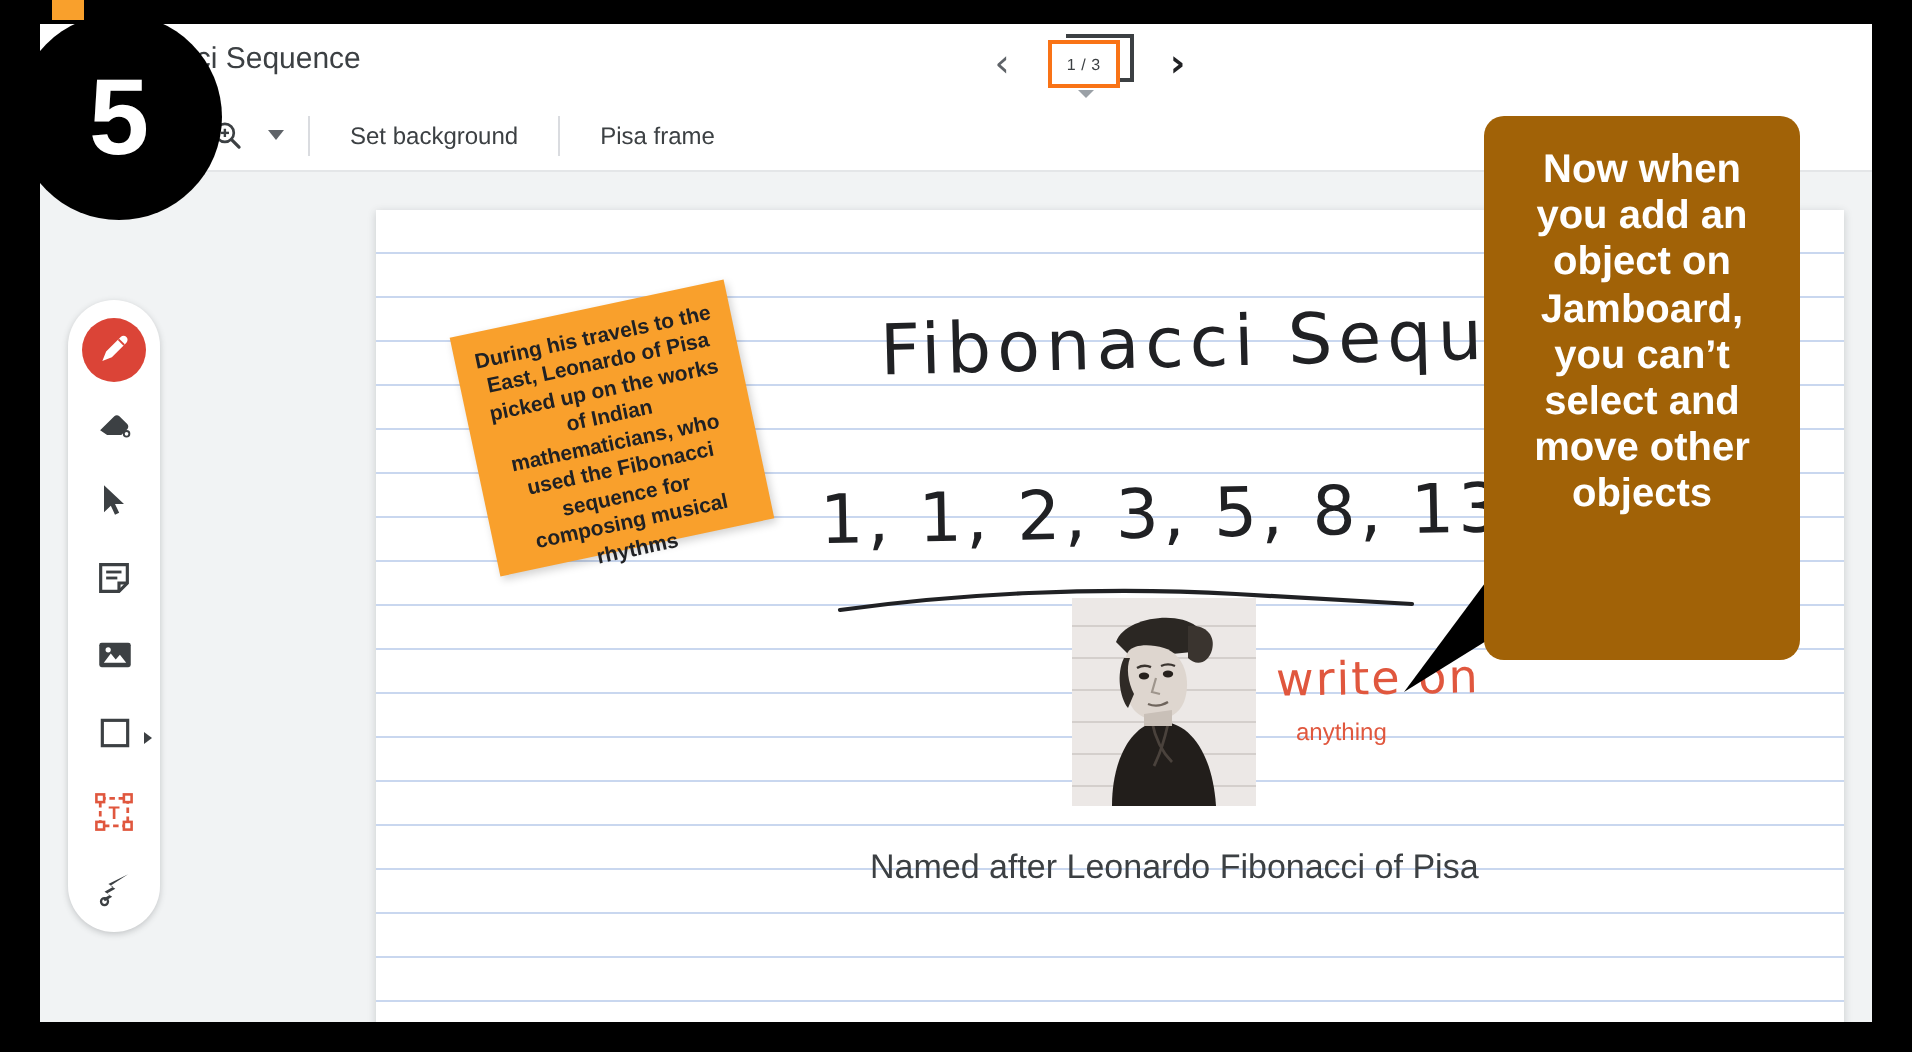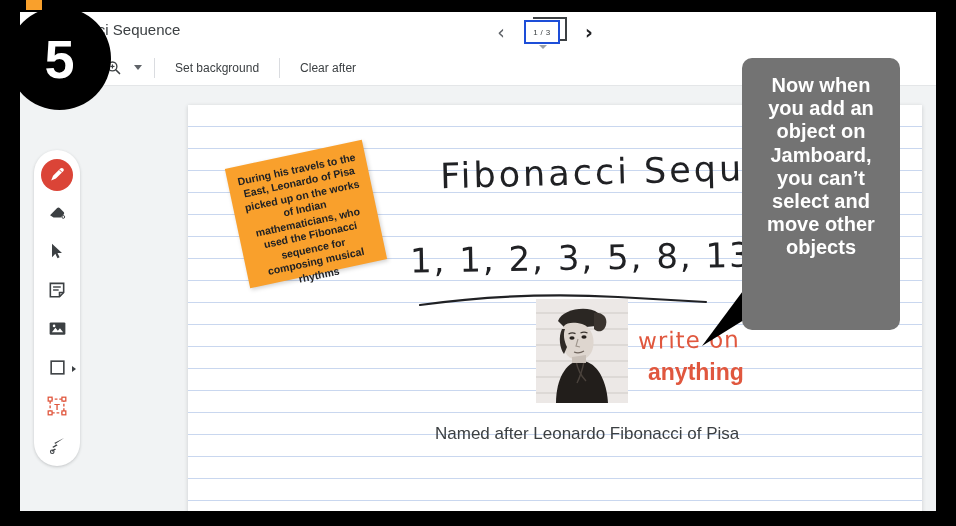--- a/index.html
+++ b/index.html
@@ -52,21 +52,21 @@
   }
   #frame-back-card {
     position: absolute; left: 12px; top: 2px;
     width: 34px; height: 24px;
     border: 2px solid #3c4043; border-left: none;
     background: #fff;
   }
   #frame-front-card {
     position: absolute; left: 3px; top: 5px;
     width: 36px; height: 24px;
-    border: 2px solid #1d4ed8;
+    border: 2px solid #f97316;
     background: #fff;
     display: flex; align-items: center; justify-content: center;
     font-size: 8px; color: #3c4043; letter-spacing: 0.3px;
   }
   #frame-caret {
     position: absolute; left: 18px; top: 30px;
     width: 0; height: 0;
     border-left: 4px solid transparent;
     border-right: 4px solid transparent;
     border-top: 4px solid #9aa0a6;
@@ -208,38 +208,37 @@
   #red-write {
     position: absolute; left: 450px; top: 222px;
     font-size: 23px; color: #E0573E;
     font-family: "DejaVu Sans", sans-serif;
     letter-spacing: 1px;
     transform: rotate(-1deg);
     white-space: nowrap;
   }
   #red-anything {
     position: absolute; left: 460px; top: 254px;
-    font-size: 23px; color: #E0573E;
+    font-size: 12px; color: #E0573E;
     font-family: "Liberation Sans", sans-serif;
     white-space: nowrap;
-    font-weight: bold;
   }
 
   
   #caption {
     position: absolute; left: 247px; top: 319px;
     font-size: 17px; color: #3c4043;
     white-space: nowrap;
   }
 
   
   #callout {
     position: absolute; left: 742px; top: 58px;
     width: 158px; height: 272px;
-    background: #737373;
+    background: #a16207;
     border-radius: 10px;
     padding: 16px 10px 10px 10px;
     z-index: 40;
   }
   #callout-text {
     font-size: 20px; font-weight: bold; color: #ffffff;
     line-height: 1.16; text-align: center;
     font-family: "Liberation Sans", sans-serif;
   }
   #callout-tail {
@@ -296,21 +295,21 @@
           <circle cx="10.5" cy="10.5" r="6.3" fill="none" stroke="#3c4043" stroke-width="1.9"></circle>
           <line x1="15.2" y1="15.2" x2="20.5" y2="20.5" stroke="#3c4043" stroke-width="2.3" stroke-linecap="round"></line>
           <line x1="7.6" y1="10.5" x2="13.4" y2="10.5" stroke="#3c4043" stroke-width="1.7"></line>
           <line x1="10.5" y1="7.6" x2="10.5" y2="13.4" stroke="#3c4043" stroke-width="1.7"></line>
         </svg>
       </span>
       <span id="zoom-caret"></span>
       <span class="tb-sep"></span>
       <span class="tb-btn">Set background</span>
       <span class="tb-sep"></span>
-      <span class="tb-btn">Clear after</span>
+      <span class="tb-btn">Pisa frame</span>
     </div>
 
     <div id="workspace">
 
       <div id="toolrail">
 
         <div class="tool">
           <span class="tool-pen-circle">
             <svg width="19" height="19" viewBox="0 0 24 24">
               <path d="M4 19.5 L6.4 13.6 L15.6 4.4 C16.6 3.4 18.2 3.4 19.2 4.4 C20.2 5.4 20.2 7 19.2 8 L10 17.2 Z" fill="#ffffff"></path>

